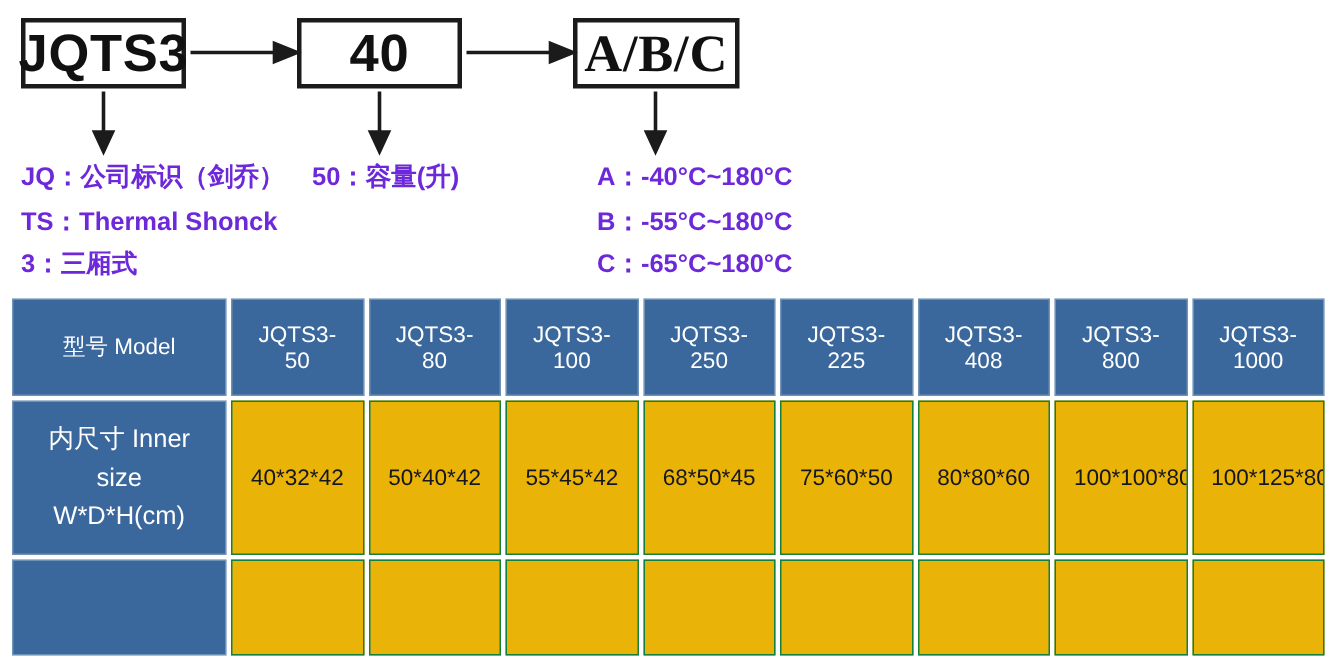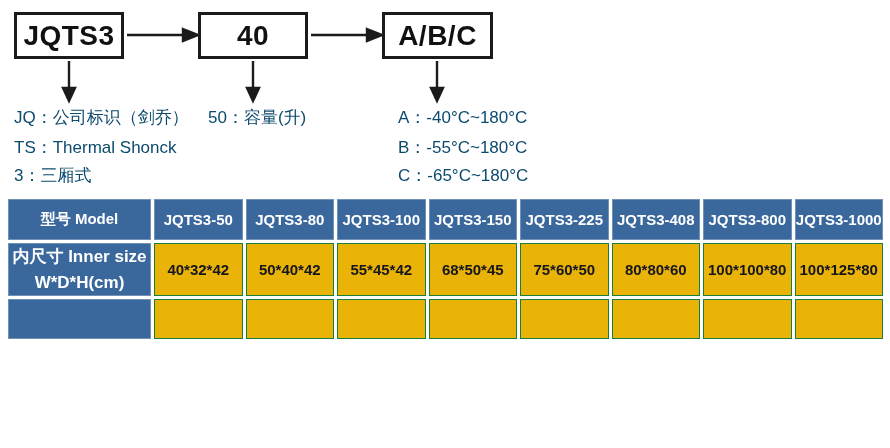--- a/index.html
+++ b/index.html
@@ -10,51 +10,51 @@
     font-family: "Liberation Sans", "DejaVu Sans", sans-serif;
   }
   body { position: relative; }
 
   
   .fbox {
     position: absolute; top: 12px; height: 47px;
     border: 3px solid #1b1b1b; box-sizing: border-box;
     background: #ffffff;
     display: flex; align-items: center; justify-content: center;
-    font-weight: bold; font-size: 28px; color: #111111;
+    font-weight: bold; font-size: 35px; color: #111111;
     letter-spacing: 0.5px;
   }
   #box-prefix   { left: 14px;  width: 110px; }
   #box-capacity { left: 198px; width: 110px; }
-  #box-temp     { left: 382px; width: 111px; }
+  #box-temp     { left: 382px; width: 111px; font-family: Liberation Serif, serif; }
 
   .arrow-layer { position: absolute; left: 0; top: 0; width: 890px; height: 110px; }
 
   .note {
     position: absolute; white-space: nowrap;
-    font-weight: normal; font-size: 17px; color: #0c4a6e;
+    font-weight: bold; font-size: 17px; color: #6d28d9;
   }
   #note-jq    { left: 14px;  top: 106px; }
   #note-ts    { left: 14px;  top: 136px; }
   #note-three { left: 14px;  top: 164px; text-align: right; }
   #note-cap   { left: 208px; top: 106px; }
   #note-a     { left: 398px; top: 106px; }
   #note-b     { left: 398px; top: 136px; }
   #note-c     { left: 398px; top: 164px; }
 
   
   table.spec {
     position: absolute; left: 5px; top: 196px;
     width: 881px;
     border-collapse: separate; border-spacing: 3px;
     table-layout: fixed;
   }
   table.spec td {
     text-align: center; vertical-align: middle;
-    font-weight: bold; padding: 0; overflow: hidden; margin-left: 28px;
+    font-weight: normal; padding: 12px; overflow: hidden; margin-left: 28px;
   }
   td.blue {
     background: #3b689c; color: #ffffff;
     border: 1px solid rgba(255,255,255,0.28);
   }
   td.light {
     background: #eab308; color: #16161e;
     border: 1px solid #15803d;
   }
   tr.head td { height: 39px; font-size: 15px; }
@@ -106,21 +106,21 @@
       <col>
       <col>
       <col>
   </colgroup>
   <tbody>
     <tr class="head">
       <td class="blue labelcell">型号 Model</td>
       <td class="blue">JQTS3-50</td>
       <td class="blue">JQTS3-80</td>
       <td class="blue">JQTS3-100</td>
-      <td class="blue">JQTS3-150</td>
+      <td class="blue">JQTS3-250</td>
       <td class="blue">JQTS3-225</td>
       <td class="blue">JQTS3-408</td>
       <td class="blue">JQTS3-800</td>
       <td class="blue">JQTS3-1000</td>
     </tr>
 
     <tr class="datarow">
       <td class="blue labelcell">
         <div>内尺寸 Inner size</div>
         <div>W*D*H(cm)</div>

